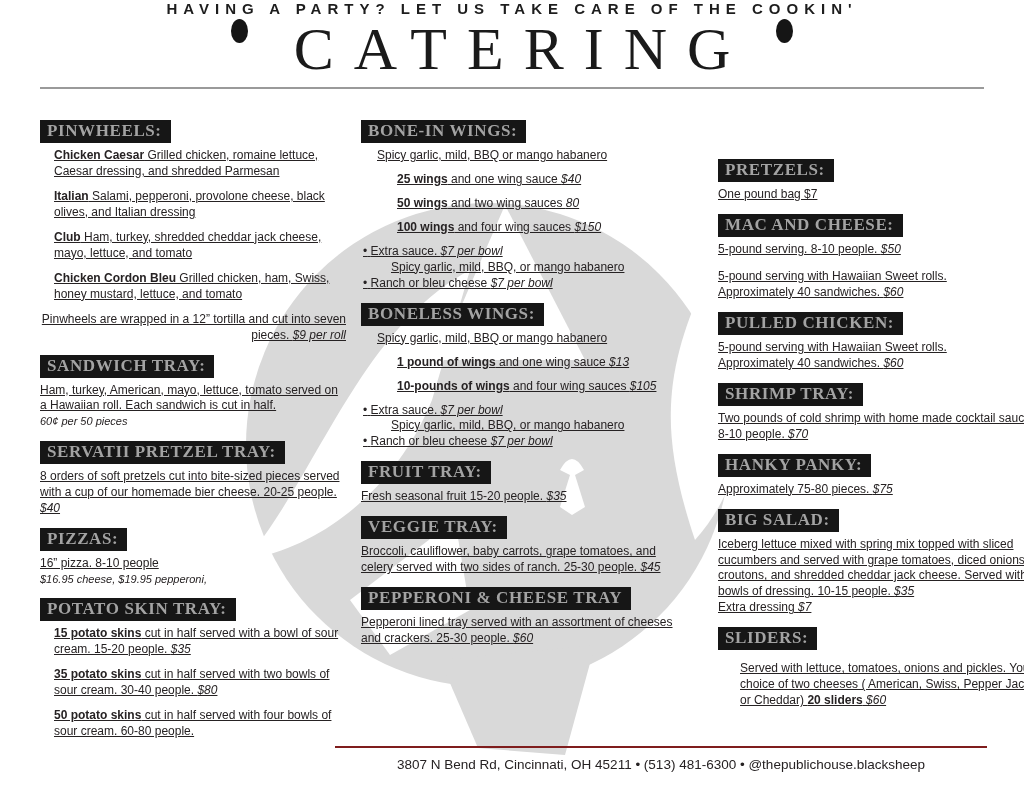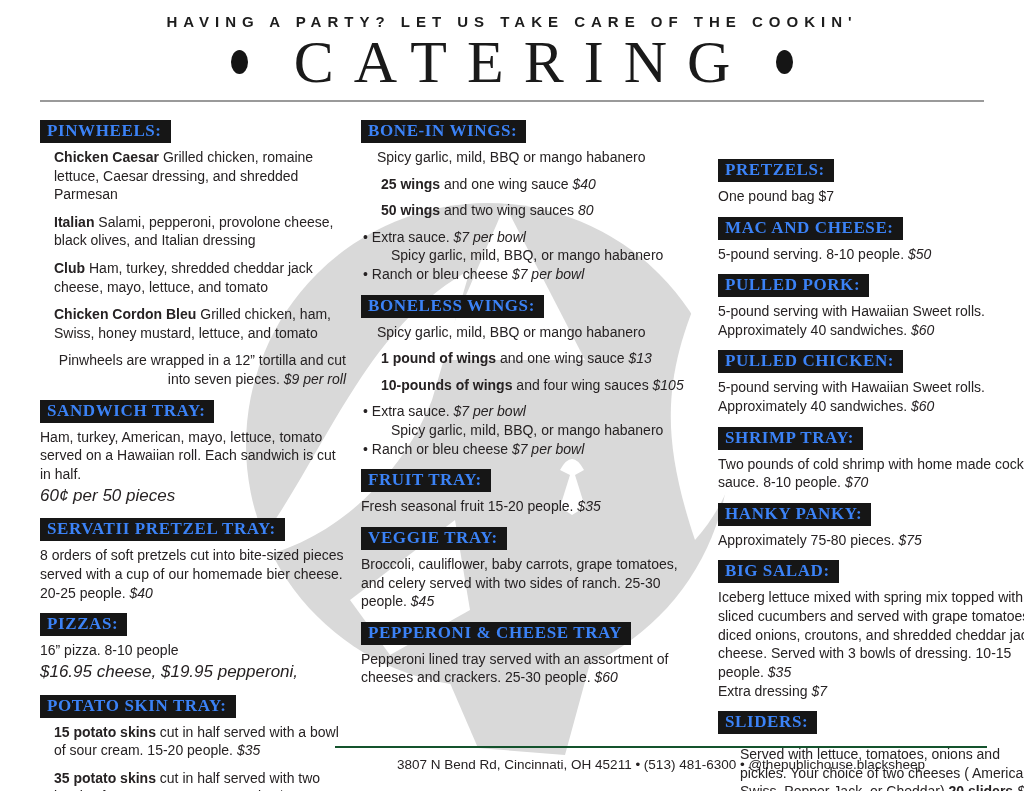--- a/index.html
+++ b/index.html
@@ -5,61 +5,61 @@
   html,body { margin:0; padding:0; background:#fff; }
   .page {
     position:relative; width:1024px; height:791px; background:#fff;
     font-family:"Liberation Sans", sans-serif; color:#262223; overflow:hidden;
   }
   .wm { position:absolute; left:0; top:0; z-index:0; }
   .content { position:relative; z-index:1; }
 
   
   .tagline {
-    padding-top:13px; text-align:center; font-size:15px; font-weight:bold;
+    text-align:center; font-size:15px; font-weight:bold;
     letter-spacing:6px; color:#1d1d1d;
   }
   .title-row {
-    margin-top:2px; display:flex; align-items:center; justify-content:center; gap:26px;
+    margin-top:2px; display:flex; justify-content:center; gap:26px;
   }
   .big-title {
     font-family:"Liberation Serif", serif; font-size:60px; font-weight:500;
     letter-spacing:20px; color:#1a1a1a; line-height:1.0; padding-left:20px;
   }
   .dot { width:17px; height:24px; background:#151515; border-radius:50%; }
   .rule-top { border:none; border-top:2px solid #9a9a9a; margin:8px 40px 0 40px; }
 
   
   .col { position:absolute; top:120px; }
   .col-left  { left:40px;  width:306px; height:640px; display:flex; flex-direction:column; }
   .col-mid   { left:361px; width:325px; }
   .col-right { left:718px; width:325px;margin-top:39px; }
 
   .sec { margin-bottom:11px; }
   .sec-title {
-    display:inline-block; background:#161616; color:#3b82f6;
+    display:inline-block; background:#161616; color:#a3a3a3;
     font-family:"Liberation Serif", serif; font-weight:bold; font-size:17px;
     letter-spacing:0.6px; padding:1px 9px 2px 7px; margin-bottom:5px;
   }
-  .txt { font-size:14px; line-height:1.33; }
+  .txt { font-size:12px; line-height:1.33;text-decoration:underline; }
   .b { font-weight:bold; }
   .i { font-style:italic; }
-  .fine { font-size:17px; font-style:italic; line-height:1.4; }
+  .fine { font-size:11px; font-style:italic; line-height:1.4; }
   .item { margin:0 0 9px 14px; }
   .note { margin-top:2px;text-align:right; }
-  .opt { margin:8px 0 8px 20px; }
+  .opt { margin:8px 0 8px 36px; }
   .sub-opt { margin-left:30px; }
   .bullet-line { margin-left:2px; }
   .sliders-body { margin-left:22px; margin-top:6px; }
   .gap-sm { margin-bottom:4px;margin-left:16px; }
 
   
   .footer {
     position:absolute; left:335px; top:746px; width:652px; z-index:1;
-    border-top:2px solid #14532d; padding-top:9px; text-align:center; font-size:13.5px;
+    border-top:2px solid #7f1d1d; padding-top:9px; text-align:center; font-size:13.5px;
   }
 </style>
 </head>
 <body>
 
 <div class="page">
 
   <svg class="wm" width="1024" height="791" viewBox="0 0 1024 791" aria-hidden="true">
     <g fill="#d9d9d9">
       <circle cx="488" cy="445" r="242"></circle>
@@ -123,20 +123,21 @@
 
     </div>
 
     <div class="col col-mid">
 
       <div class="sec">
         <span class="sec-title">BONE-IN WINGS:</span>
         <div class="txt gap-sm">Spicy garlic, mild, BBQ or mango habanero</div>
         <div class="txt opt"><span class="b">25 wings</span><span> and one wing sauce </span><span class="i">$40</span></div>
         <div class="txt opt"><span class="b">50 wings</span><span> and two wing sauces </span><span class="i">80</span></div>
+        <div class="txt opt"><span class="b">100 wings</span><span> and four wing sauces </span><span class="i">$150</span></div>
         <div class="txt bullet-line"><span>•</span> <span>Extra sauce. </span><span class="i">$7 per bowl</span></div>
         <div class="txt sub-opt">Spicy garlic, mild, BBQ, or mango habanero</div>
         <div class="txt bullet-line"><span>•</span> <span>Ranch or bleu cheese </span><span class="i">$7 per bowl</span></div>
       </div>
 
       <div class="sec">
         <span class="sec-title">BONELESS WINGS:</span>
         <div class="txt gap-sm">Spicy garlic, mild, BBQ or mango habanero</div>
         <div class="txt opt"><span class="b">1 pound of wings</span><span> and one wing sauce </span><span class="i">$13</span></div>
         <div class="txt opt"><span class="b">10-pounds of wings</span><span> and four wing sauces  </span><span class="i">$105</span></div>
@@ -169,21 +170,20 @@
         <span class="sec-title">PRETZELS:</span>
         <div class="txt">One pound bag $7</div>
       </div>
 
       <div class="sec">
         <span class="sec-title">MAC AND CHEESE:</span>
         <div class="txt"><span>5-pound serving. 8-10 people. </span><span class="i">$50</span></div>
       </div>
 
       <div class="sec">
-        <span class="sec-title">PULLED PORK:</span>
         <div class="txt">5-pound serving with Hawaiian Sweet rolls.</div>
         <div class="txt"><span>Approximately 40 sandwiches. </span><span class="i">$60</span></div>
       </div>
 
       <div class="sec">
         <span class="sec-title">PULLED CHICKEN:</span>
         <div class="txt">5-pound serving with Hawaiian Sweet rolls.</div>
         <div class="txt"><span>Approximately 40 sandwiches. </span><span class="i">$60</span></div>
       </div>
 

